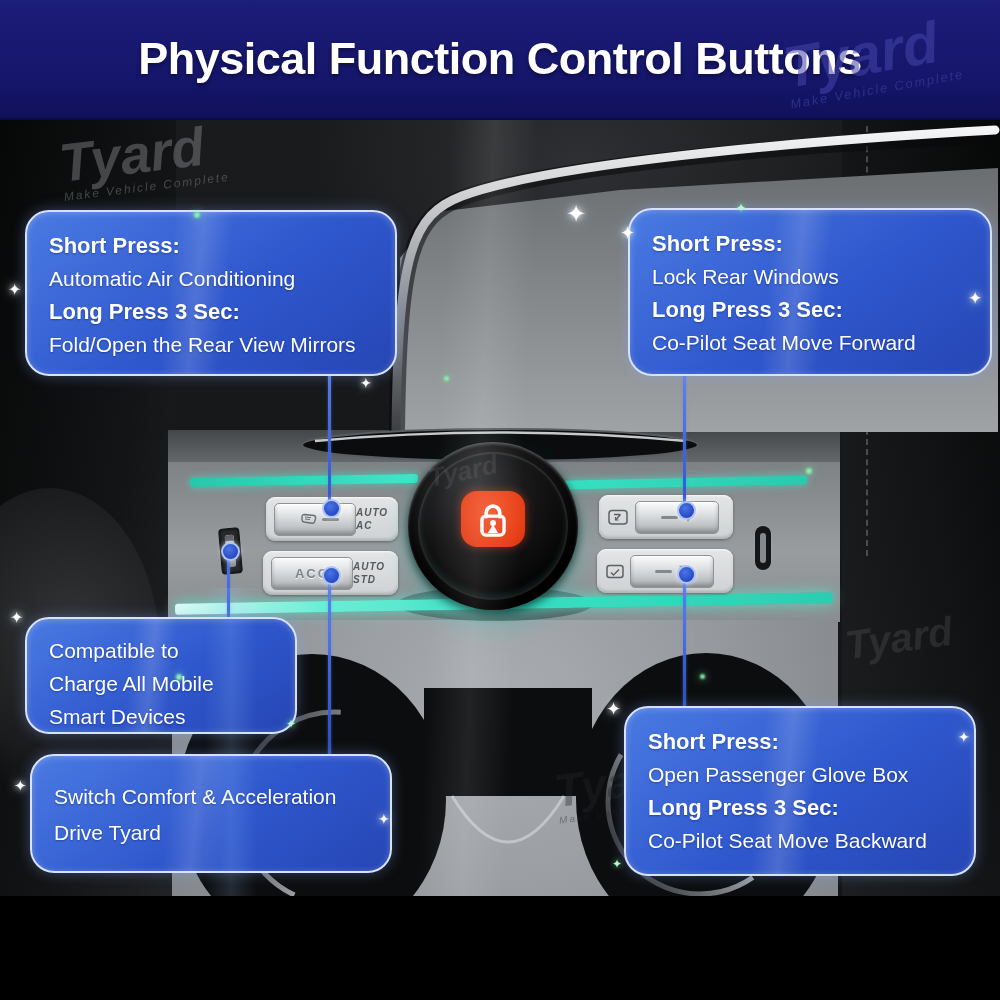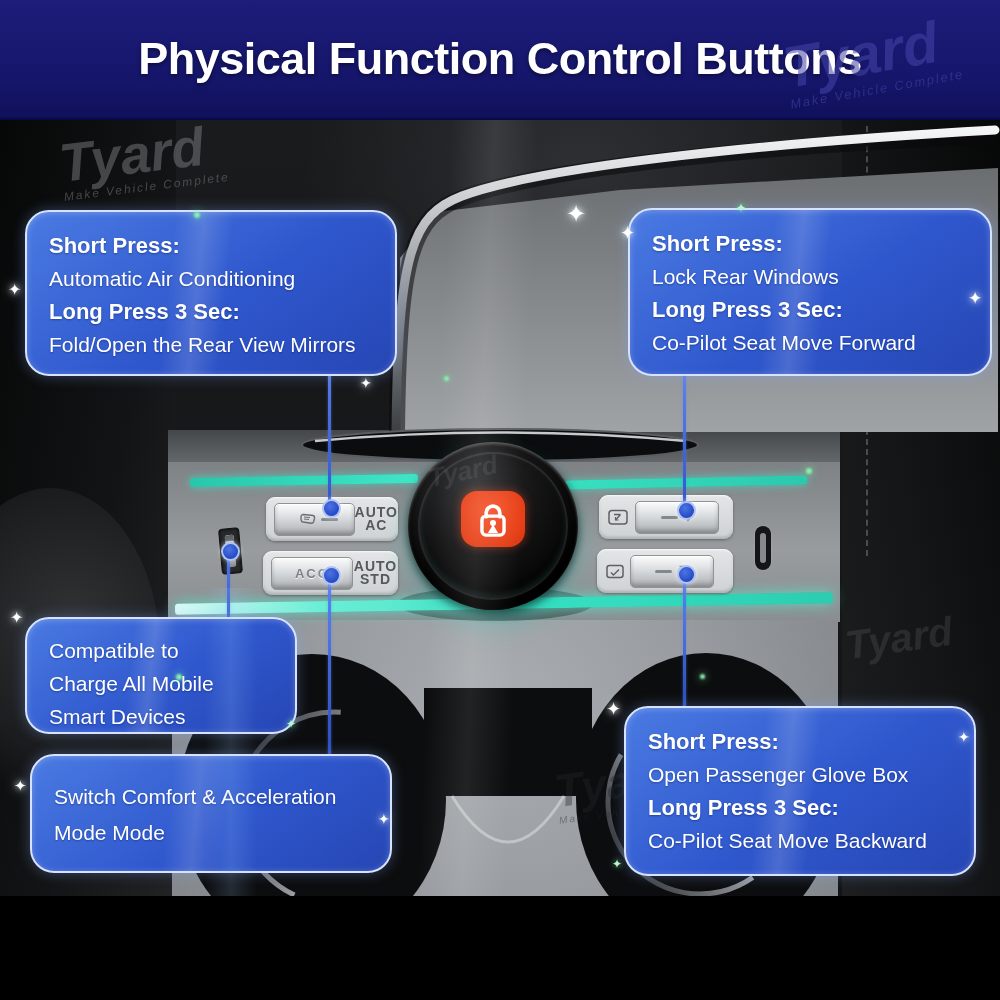--- a/index.html
+++ b/index.html
@@ -48,21 +48,21 @@
       box-shadow:0 0 14px rgba(80,240,210,.8);}
   
   .plate{z-index:3;background:linear-gradient(180deg,#e3e5e6,#cfd2d4);border-radius:9px;
       box-shadow:inset 0 1px 2px rgba(255,255,255,.8),inset 0 -2px 3px rgba(0,0,0,.18),0 1px 3px rgba(0,0,0,.35);
       display:flex;align-items:center;}
   .pbtn{background:linear-gradient(180deg,#fbfcfc 0%,#d9dcde 45%,#abaeb1 100%);
       border:1px solid #8f9396;border-radius:5px;
       box-shadow:inset 0 1px 0 rgba(255,255,255,.9),inset 0 -3px 4px rgba(0,0,0,.22);
       display:flex;align-items:center;justify-content:center;gap:5px;}
   .dash{width:17px;height:3px;background:#84888c;border-radius:2px;}
-  .plate-label{color:#55595d;font-weight:700;font-size:14px;letter-spacing:1px;line-height:13px;text-align:center;flex:1;}
+  .plate-label{color:#55595d;font-weight:700;font-size:10px;letter-spacing:1px;line-height:13px;text-align:left;flex:1;font-style:italic;}
   .acc-text{color:#7e8286;font-weight:700;font-size:13px;letter-spacing:2px;text-shadow:0 1px 0 rgba(255,255,255,.85);}
   .p-autoac{left:266px;top:379px;width:132px;height:44px;}
   .p-acc{left:263px;top:433px;width:135px;height:44px;}
   .p-window{left:599px;top:377px;width:134px;height:44px;}
   .p-glove{left:597px;top:431px;width:136px;height:44px;}
   .p-autoac .pbtn,.p-acc .pbtn{margin-left:8px;width:80px;height:31px;}
   .p-window .pbtn,.p-glove .pbtn{margin-left:6px;width:82px;height:31px;}
   .plate-icon{margin-left:9px;display:flex;align-items:center;}
   
   .usb-a{left:220px;top:410px;width:19px;height:44px;z-index:3;transform:rotate(-5deg);
@@ -278,21 +278,21 @@
         <div class="c-line bold">Long Press 3 Sec:</div>
         <div class="c-line">Co-Pilot Seat Move Forward</div>
       </div>
     <div class="callout box-3">
         <div class="c-line">Compatible to</div>
         <div class="c-line">Charge All Mobile</div>
         <div class="c-line">Smart Devices</div>
       </div>
     <div class="callout box-4">
         <div class="c-line">Switch Comfort &amp; Acceleration</div>
-        <div class="c-line">Mode Mode</div>
+        <div class="c-line">Drive Tyard</div>
       </div>
     <div class="callout box-5">
         <div class="c-line bold">Short Press:</div>
         <div class="c-line">Open Passenger Glove Box</div>
         <div class="c-line bold">Long Press 3 Sec:</div>
         <div class="c-line">Co-Pilot Seat Move Backward</div>
       </div>
 
     <div class="wm wm-upperleft">
       <span>Tyard</span><small>Make Vehicle Complete</small>

